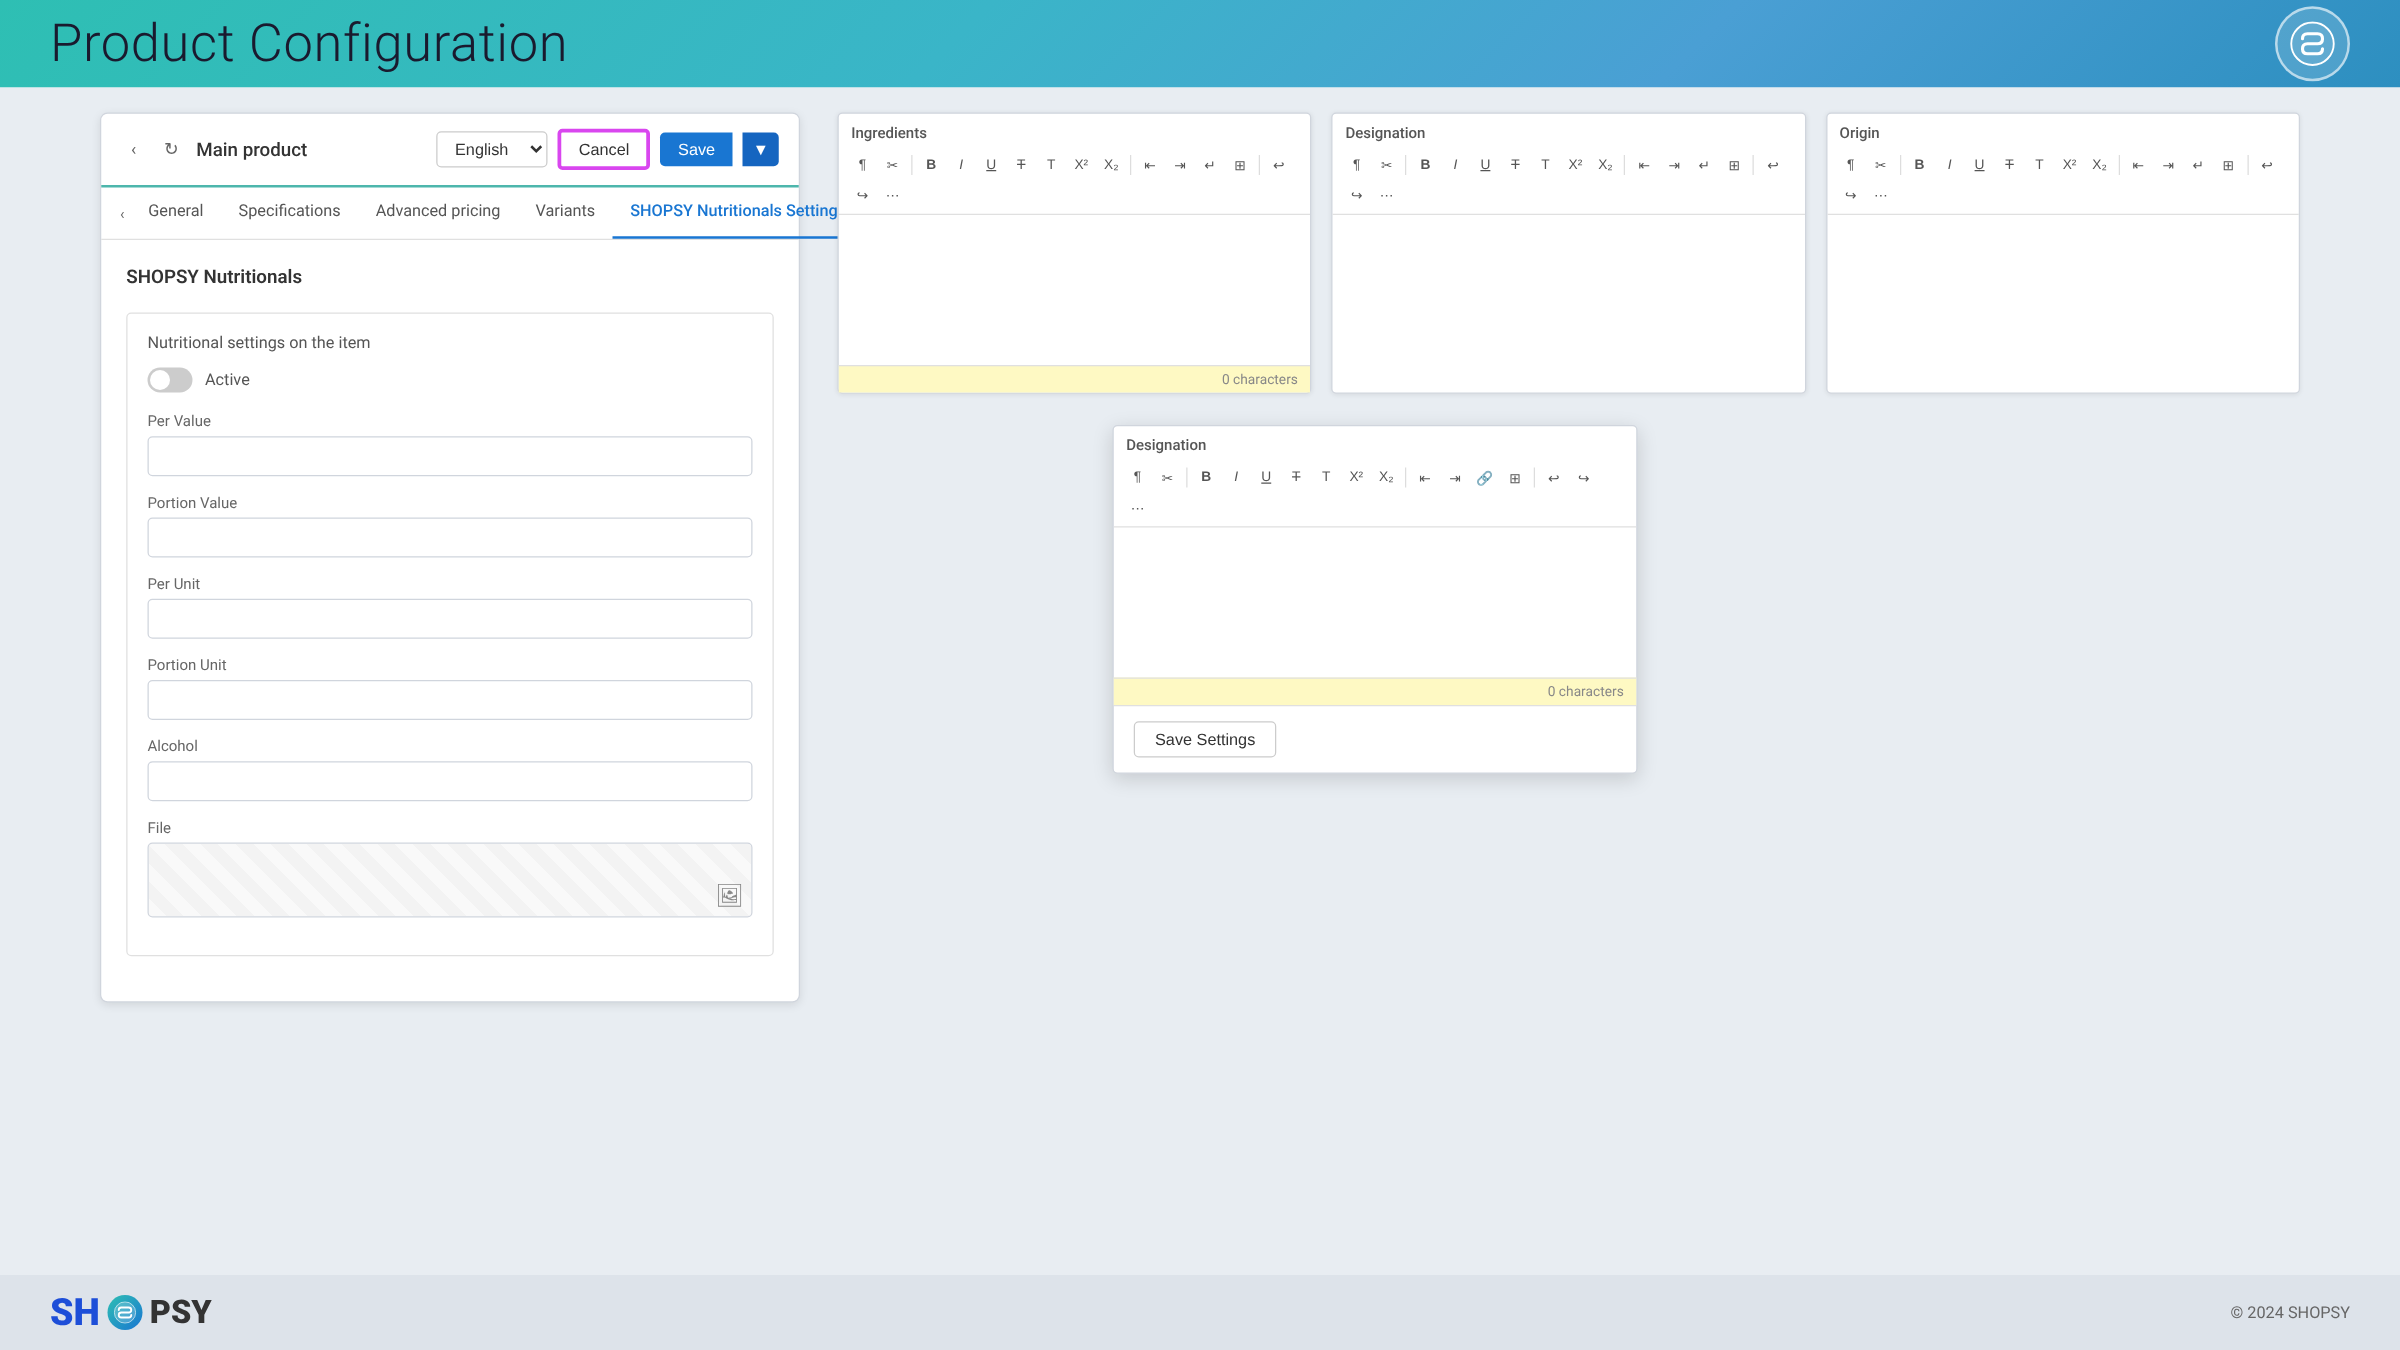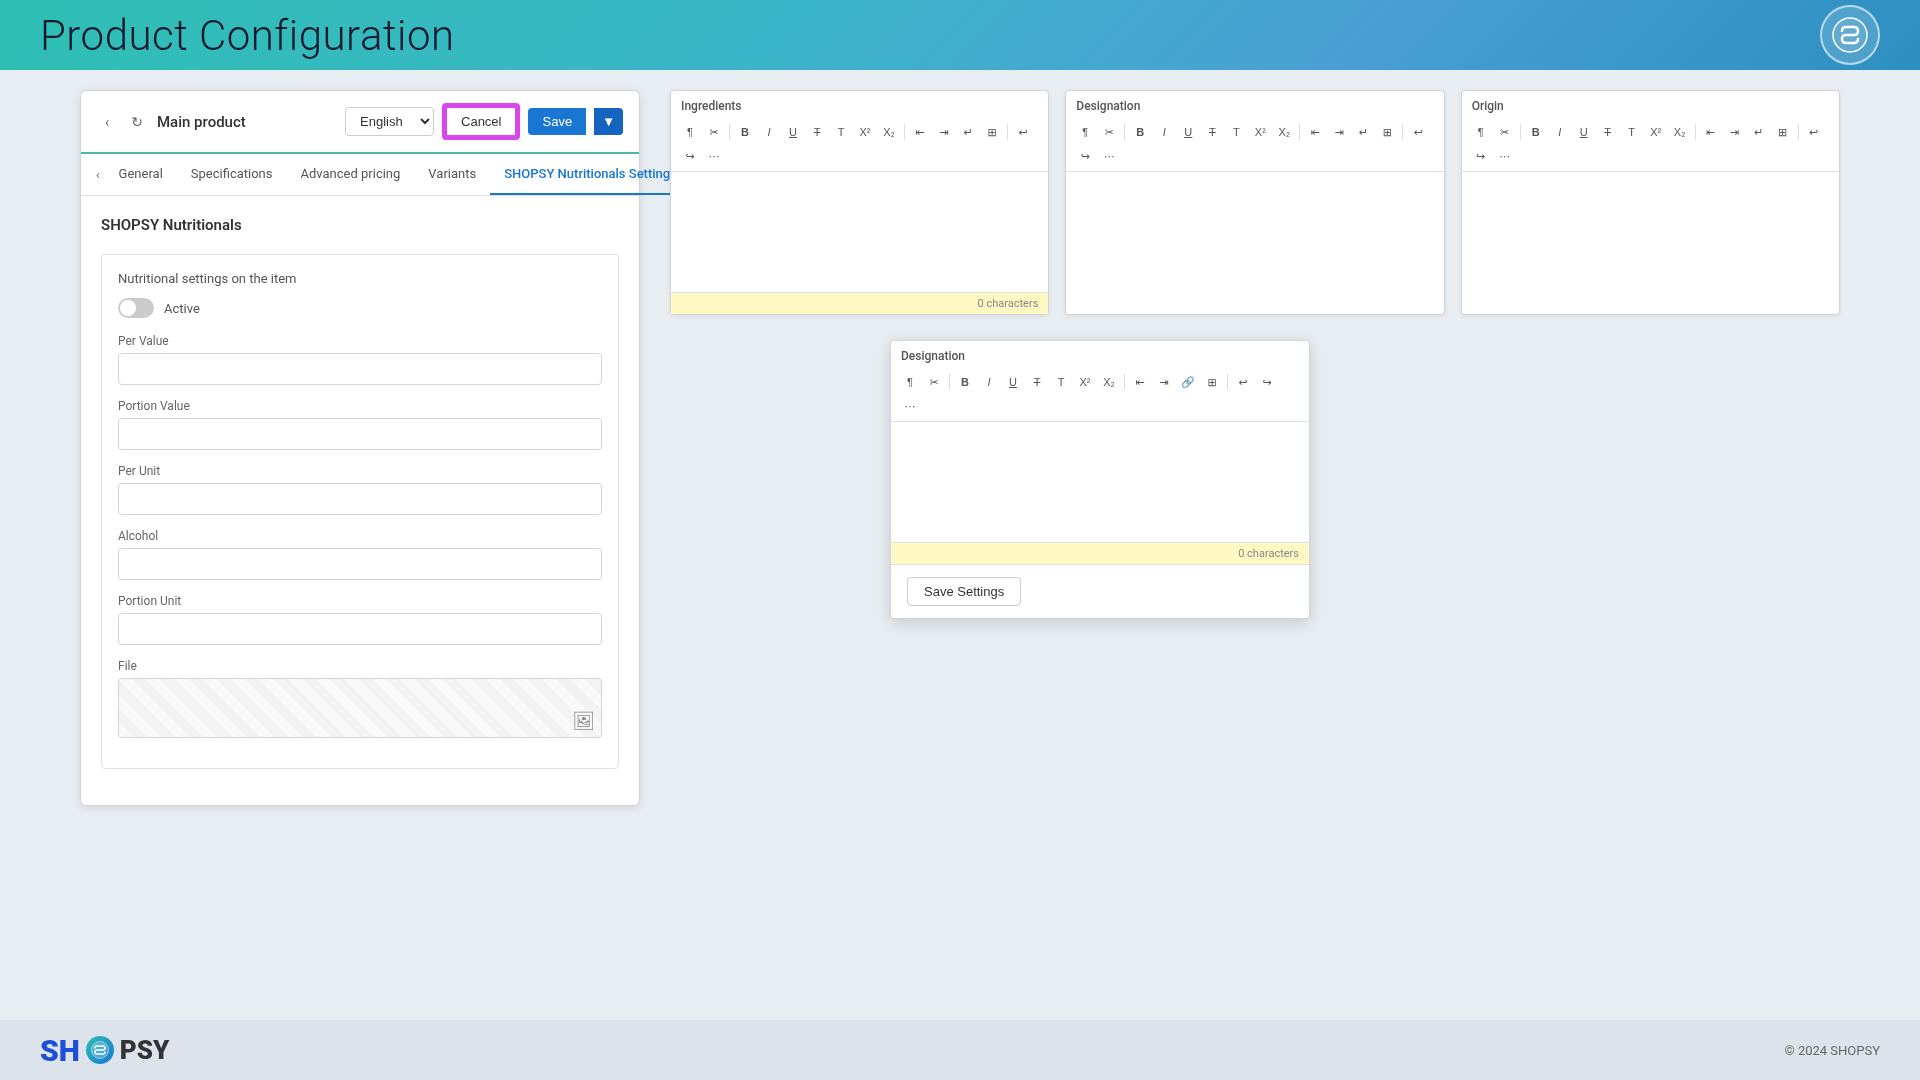--- a/index.html
+++ b/index.html
@@ -105,21 +105,21 @@
       border: 1px solid #ccc;
       border-radius: 4px;
       padding: 5px 10px;
       font-size: 13px;
       color: #333;
       background: white;
       appearance: auto;
     }
 
     .btn-cancel {
-      border: 5px solid #d946ef;
+      border: 3px solid #d946ef;
       background: white;
       color: #333;
       padding: 6px 14px;
       border-radius: 4px;
       font-size: 13px;
       cursor: pointer;
     }
 
     .btn-save {
       background: #1976d2;
@@ -474,26 +474,26 @@
           <div class="field-label">Portion Value</div>
           <input class="field-input" type="text" style="">
         </div>
 
         <div class="form-field">
           <div class="field-label">Per Unit</div>
           <input class="field-input" type="text" style="">
         </div>
 
         <div class="form-field">
-          <div class="field-label">Alcohol</div>
+          <div class="field-label">Portion Unit</div>
           <input class="field-input" type="text" style="">
         </div>
 
         <div class="form-field">
-          <div class="field-label">Portion Unit</div>
+          <div class="field-label">Alcohol</div>
           <input class="field-input" type="text" style="">
         </div>
 
         <div class="form-field">
           <div class="field-label">File</div>
           <div class="field-upload">
             <span class="upload-icon">🖼</span>
           </div>
         </div>
       </div>

